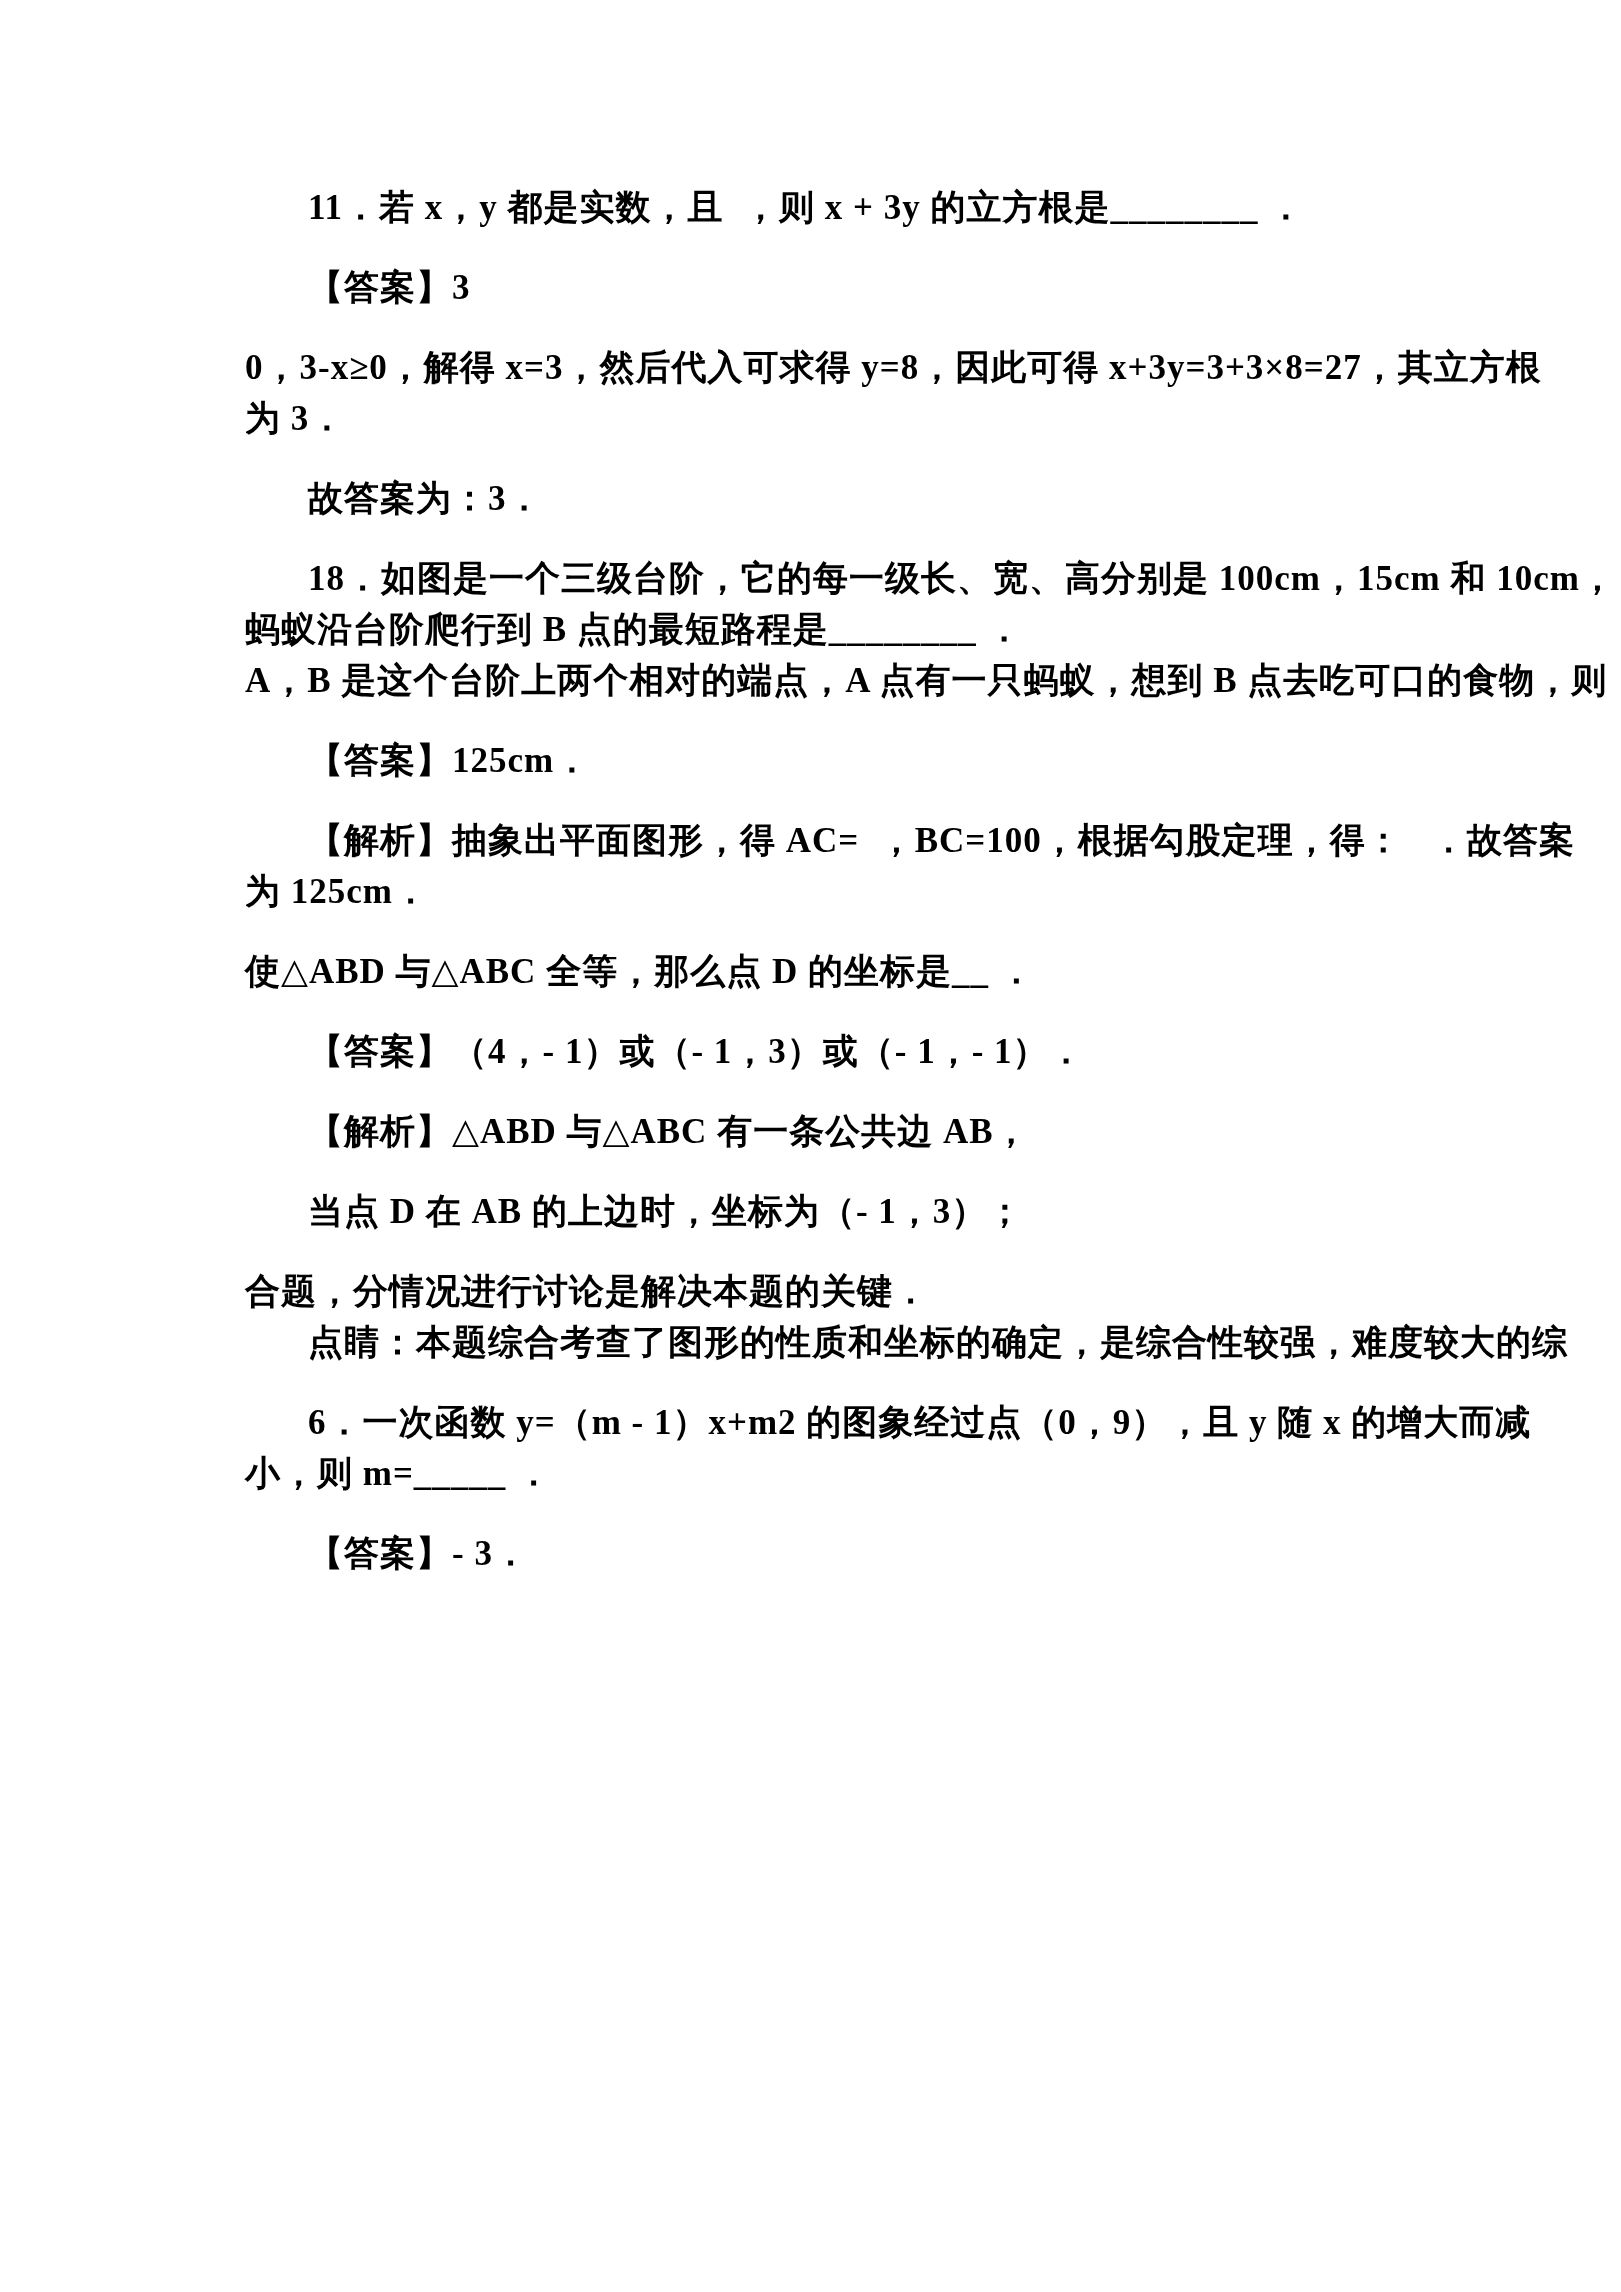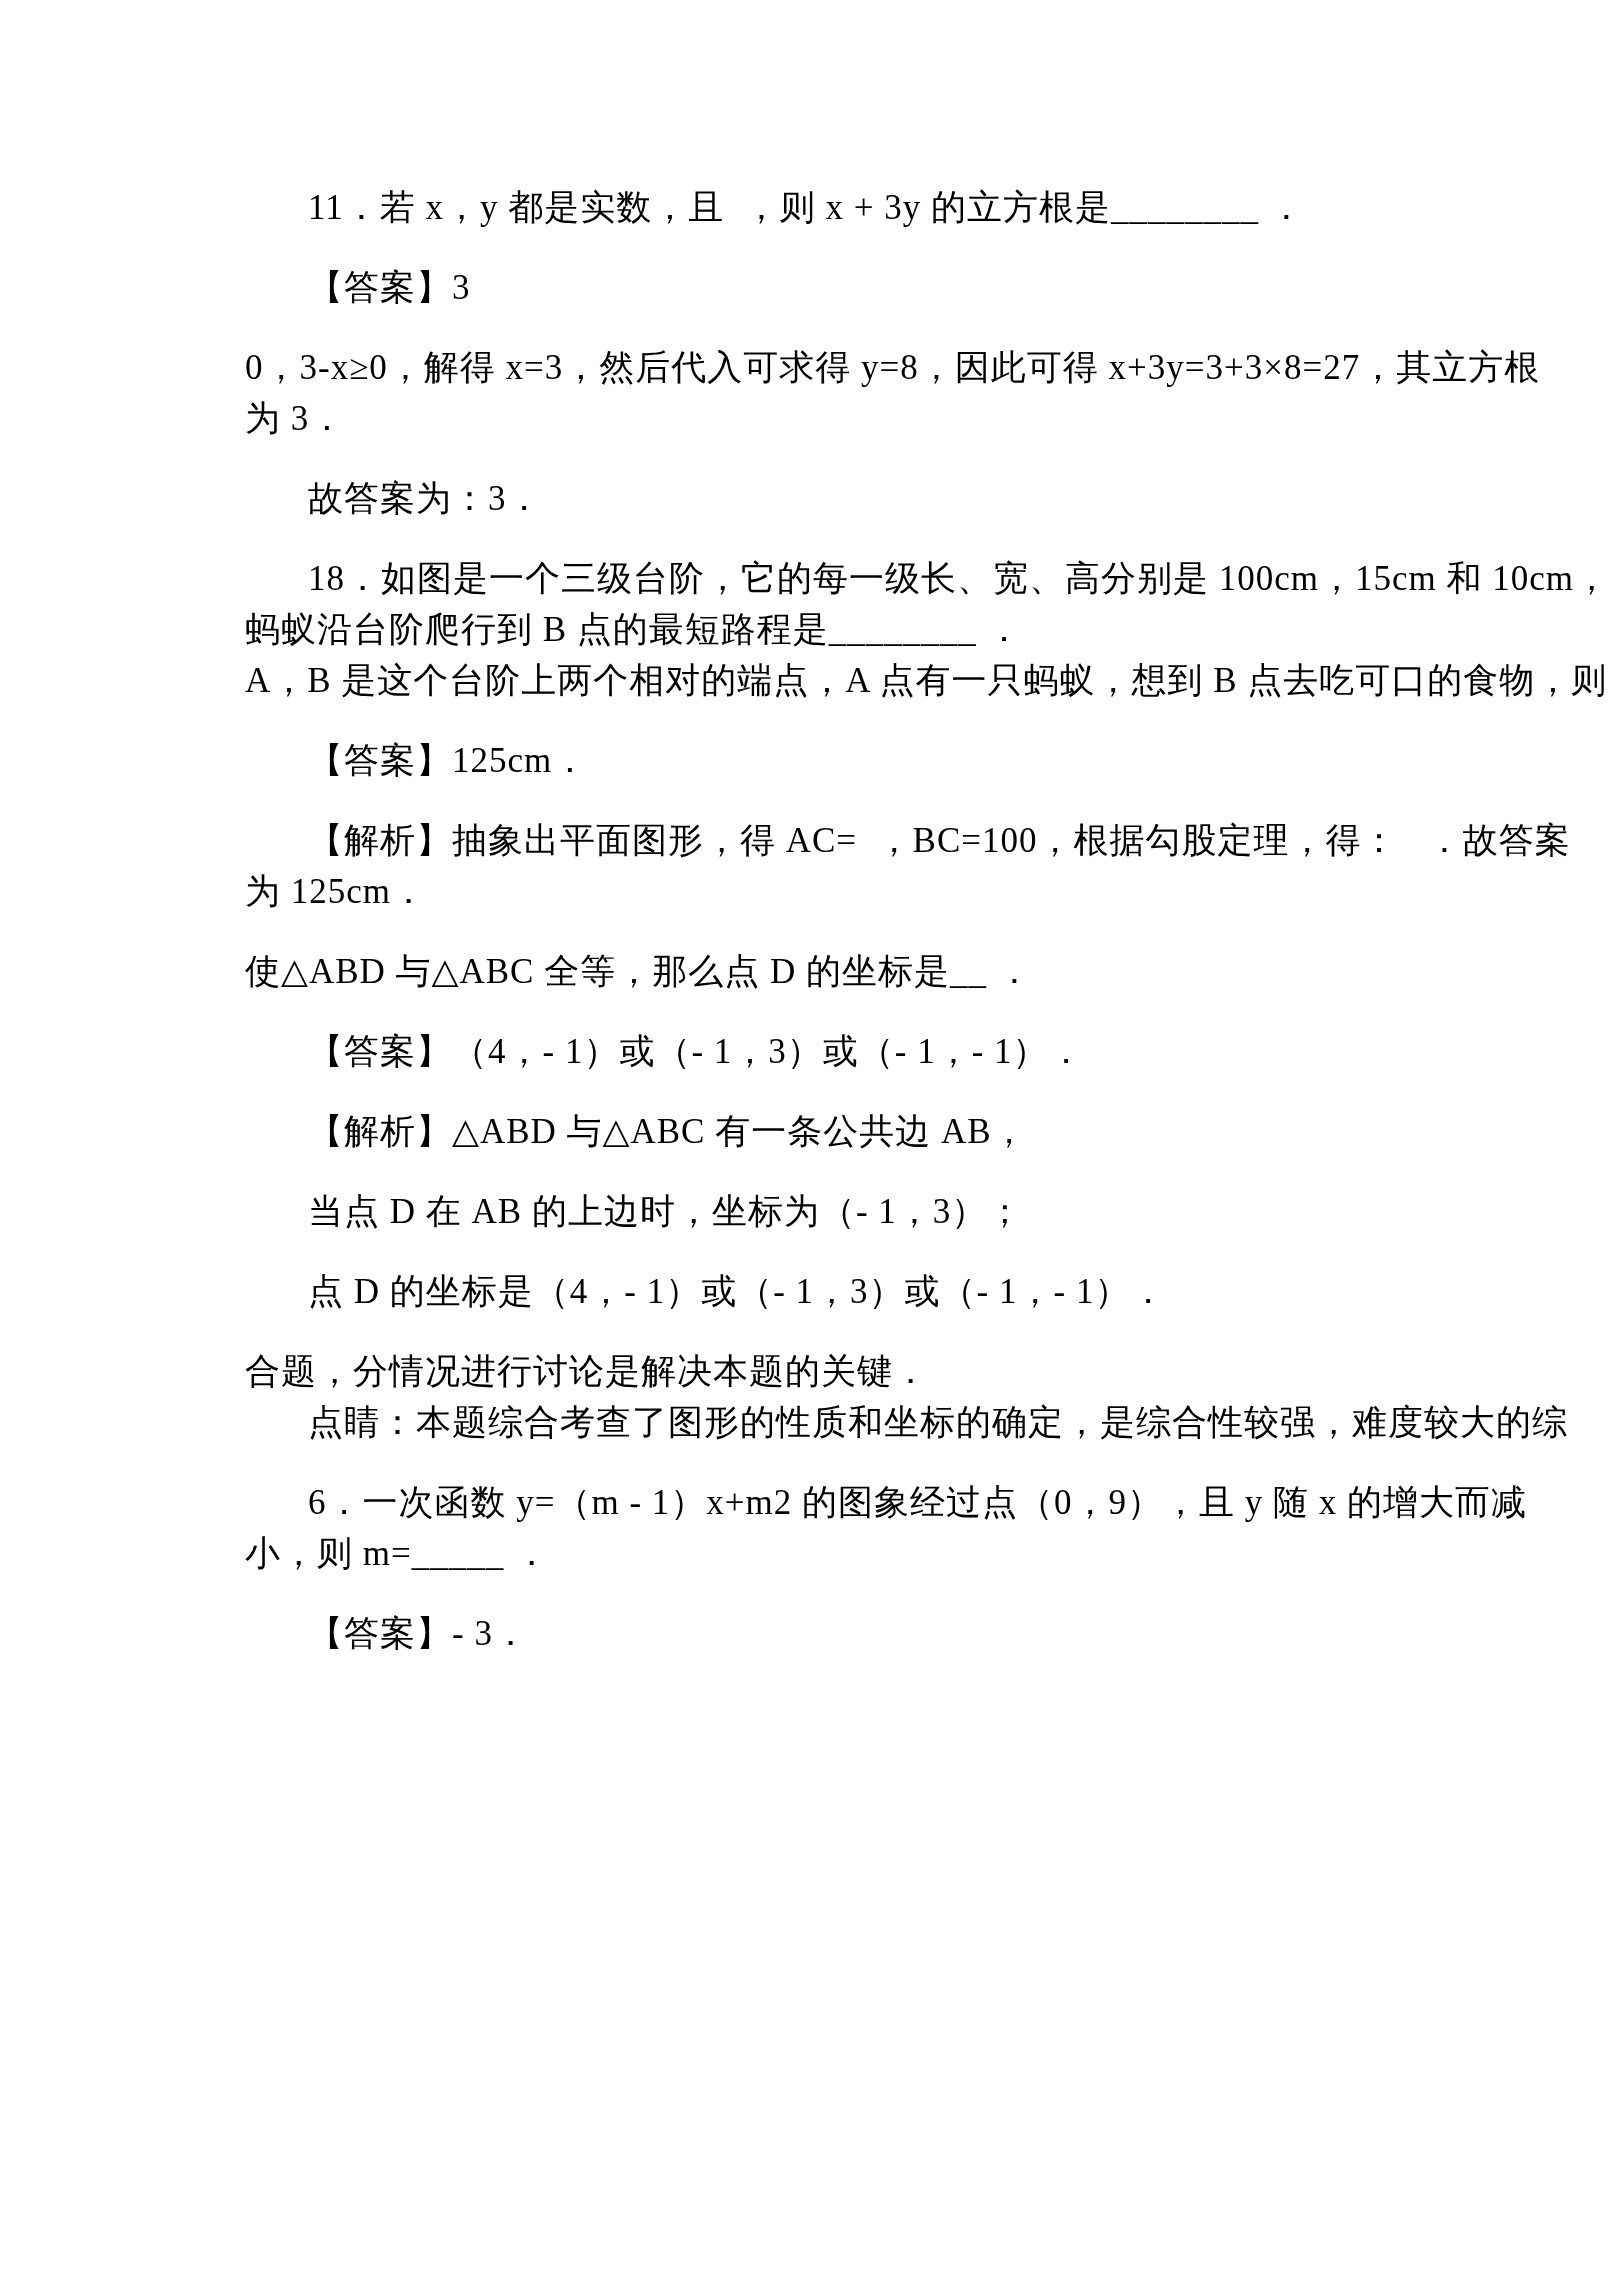--- a/index.html
+++ b/index.html
@@ -12,20 +12,21 @@
     width: 1621px;
     height: 2293px;
     margin: 0 auto;
     background: #ffffff;
     color: #000000;
     overflow: hidden;
     font-family: "Liberation Serif", "DejaVu Serif", serif;
   }
   .content {
     padding: 182px 147px 0 245px;
+    font-weight: bold;
   }
   .para {
     font-size: 35px;
     line-height: 51px;
     margin: 0 0 29px 0;
   }
   .line {
     white-space: pre;
     letter-spacing: 1px;
   }
@@ -82,23 +83,20 @@
 
     <div class="para">
       <div class="line first">【解析】△ABD 与△ABC 有一条公共边 AB，</div>
     </div>
 
 
     <div class="para">
       <div class="line first">当点 D 在 AB 的上边时，坐标为（- 1，3）；</div>
     </div>
 
-    <div class="para">
-      <div class="line first">点 D 的坐标是（4，- 1）或（- 1，3）或（- 1，- 1）．</div>
-    </div>
 
     <div class="para">
       <div class="line">合题，分情况进行讨论是解决本题的关键．</div>
       <div class="line first">点睛：本题综合考查了图形的性质和坐标的确定，是综合性较强，难度较大的综</div>
     </div>
 
     <div class="para">
       <div class="line first">6．一次函数 y=（m - 1）x+m2 的图象经过点（0，9），且 y 随 x 的增大而减</div>
       <div class="line">小，则 m=_____ ．</div>
     </div>

